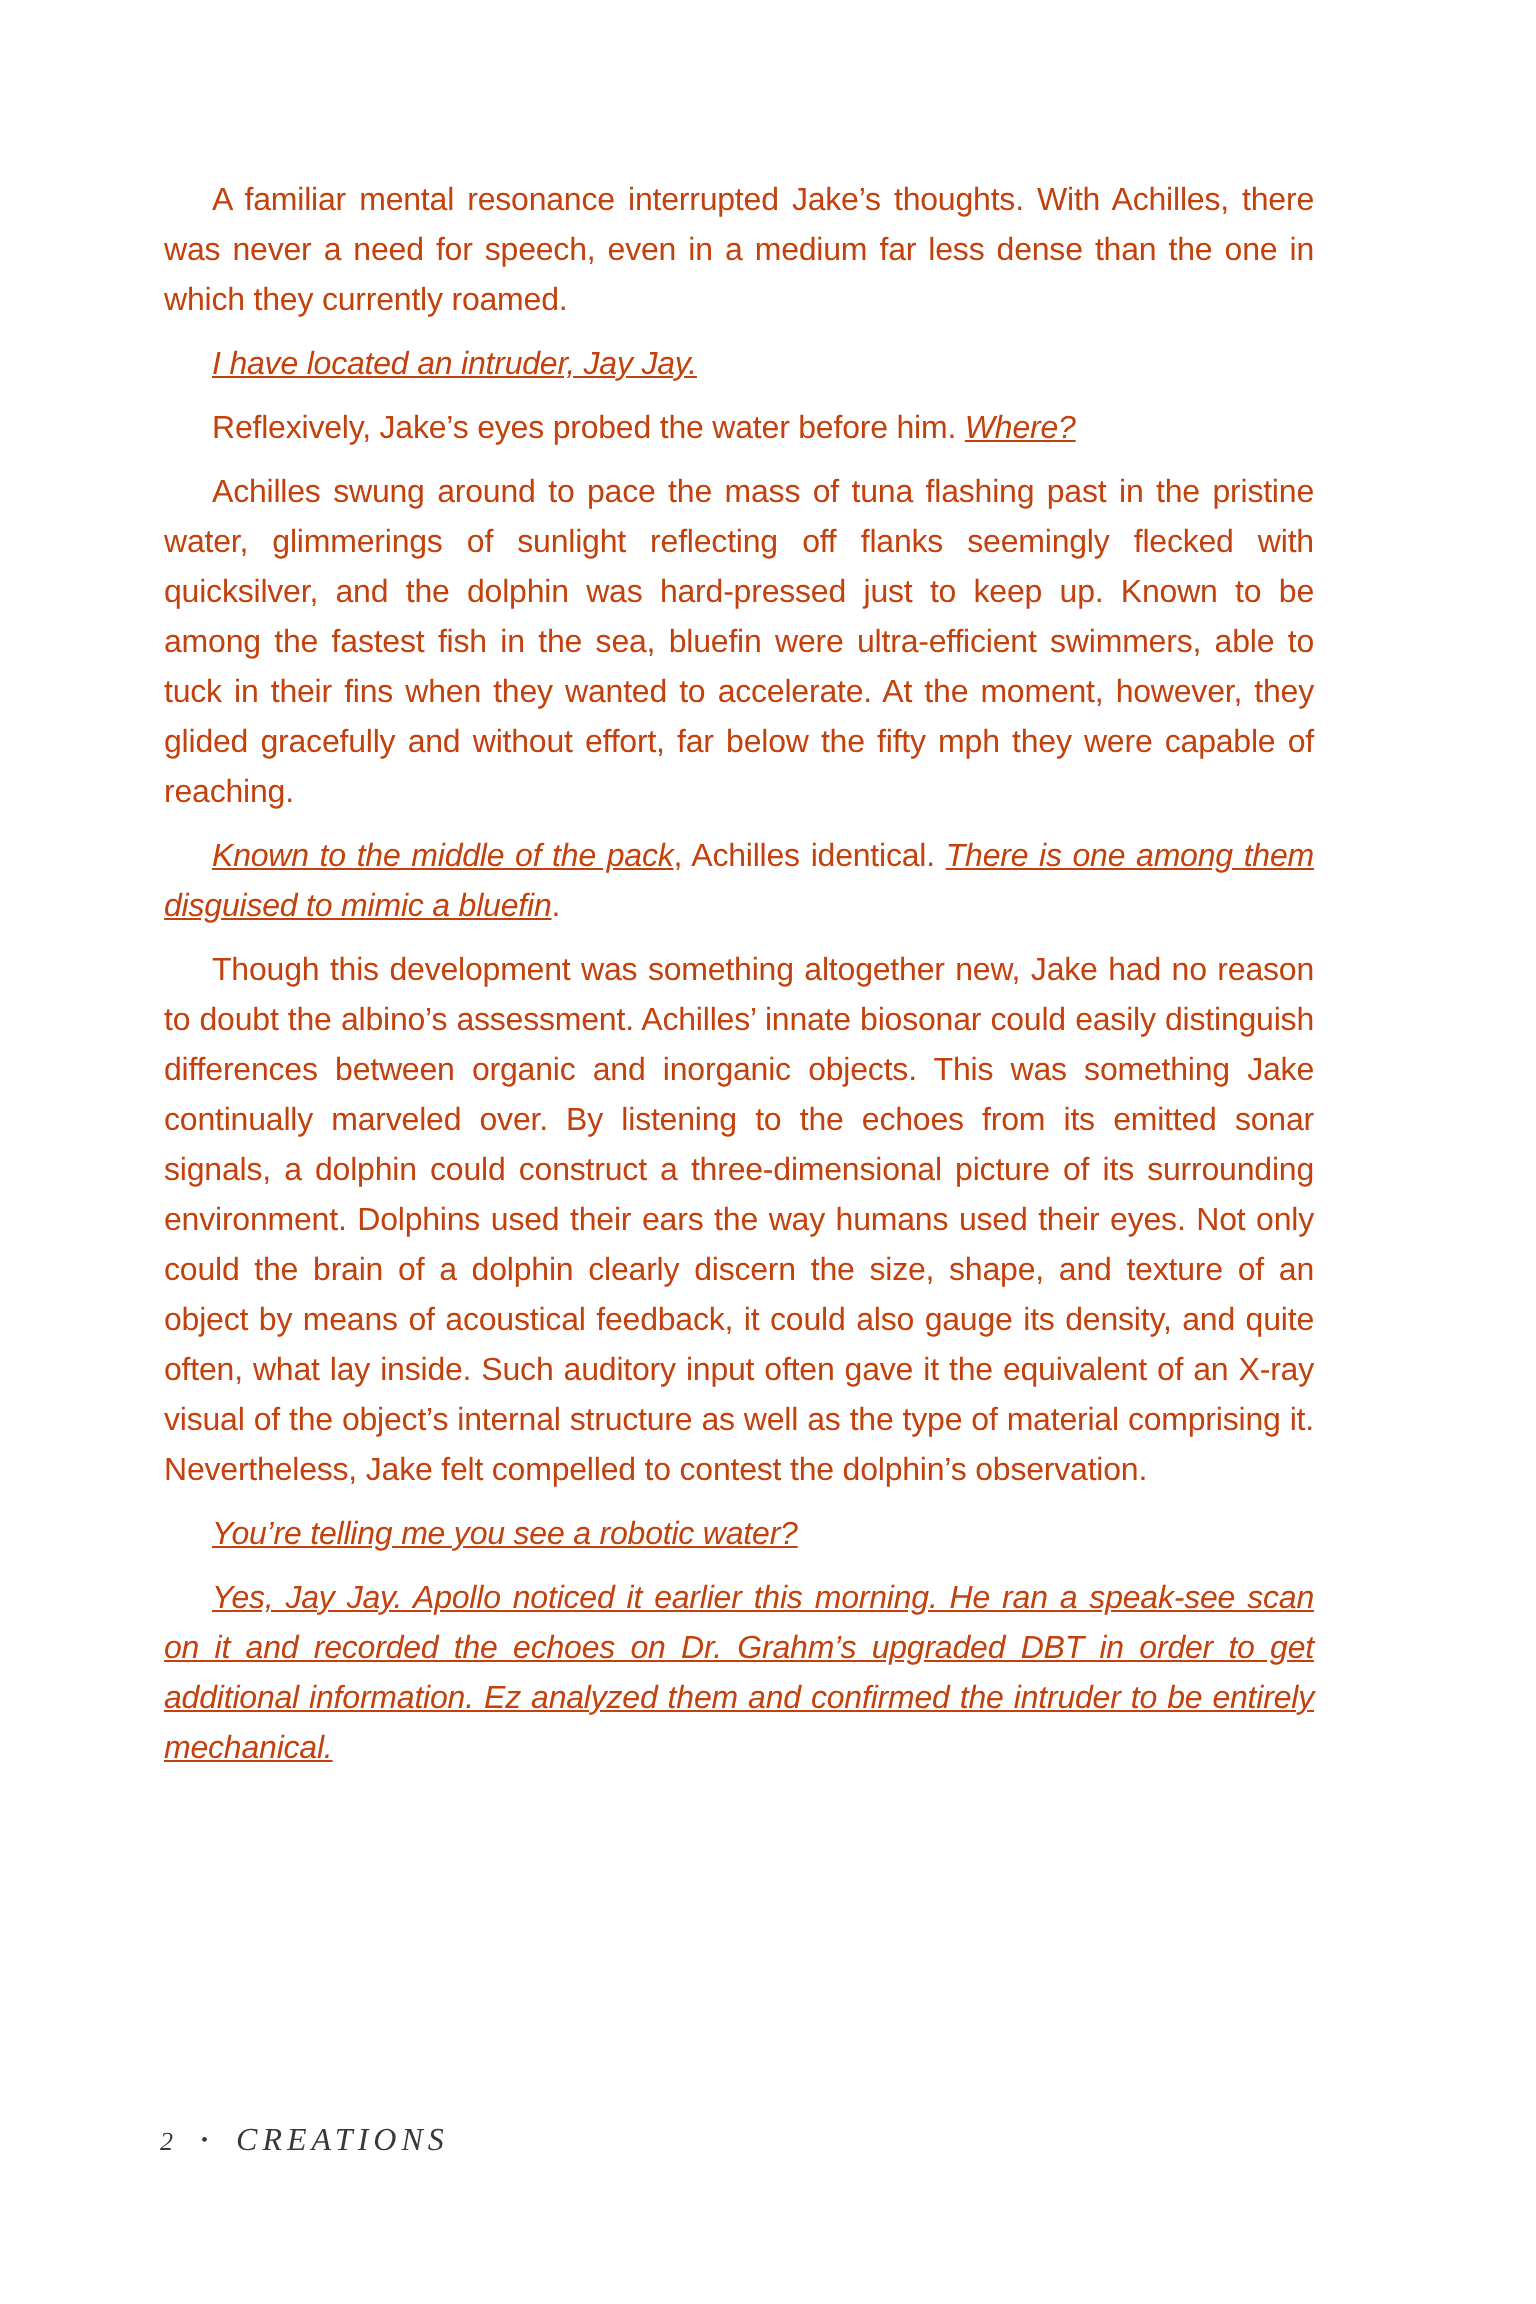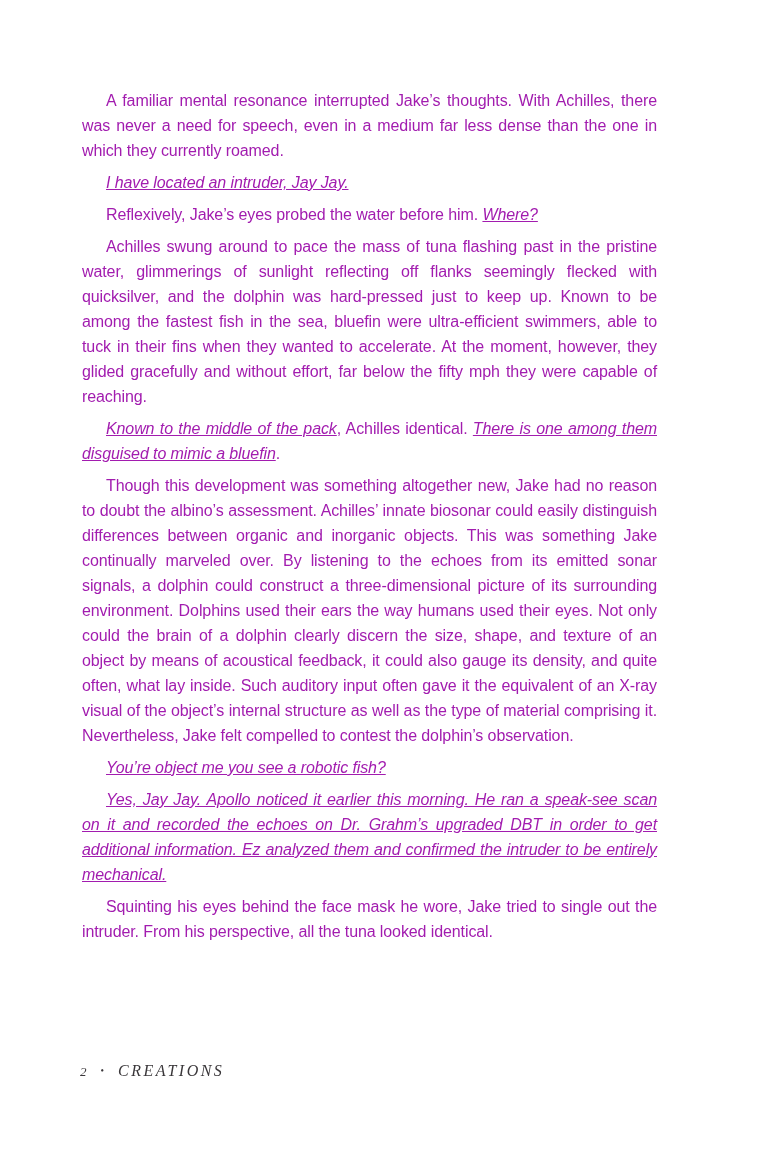--- a/index.html
+++ b/index.html
@@ -22,21 +22,21 @@
     top: 88px;
     width: 575px;
   }
   p.para {
     margin: 0 0 7px 0;
     font-size: 16px;
     line-height: 25px;
     text-align: justify;
     text-indent: 24px;
     letter-spacing: -0.1px;
-    color: #a21caf;
+    color: #c2410c;
   }
   p.para span.it {
     font-style: italic;
     text-decoration: underline;
   }
   .running-footer {
     position: absolute;
     left: 80px;
     top: 1062px;
     font-family: "Liberation Serif", serif;
@@ -67,23 +67,22 @@
 <div class="page">
 
   <main class="text-block">
     <div>
         <p class="para"><span>A familiar mental resonance interrupted Jake’s thoughts. With Achilles, there was never a need for speech, even in a medium far less dense than the one in which they currently roamed.</span></p>
         <p class="para"><span class="it">I have located an intruder, Jay Jay.</span></p>
         <p class="para"><span>Reflexively, Jake’s eyes probed the water before him. </span><span class="it">Where?</span></p>
         <p class="para"><span>Achilles swung around to pace the mass of tuna flashing past in the pristine water, glimmerings of sunlight reflecting off flanks seemingly flecked with quicksilver, and the dolphin was hard-pressed just to keep up. Known to be among the fastest fish in the sea, bluefin were ultra-efficient swimmers, able to tuck in their fins when they wanted to accelerate. At the moment, however, they glided gracefully and without effort, far below the fifty mph they were capable of reaching.</span></p>
         <p class="para"><span class="it">Known to the middle of the pack</span><span>, Achilles identical. </span><span class="it">There is one among them disguised to mimic a bluefin</span><span>.</span></p>
         <p class="para"><span>Though this development was something altogether new, Jake had no reason to doubt the albino’s assessment. Achilles’ innate biosonar could easily distinguish differences between organic and inorganic objects. This was something Jake continually marveled over. By listening to the echoes from its emitted sonar signals, a dolphin could construct a three-dimensional picture of its surrounding environment. Dolphins used their ears the way humans used their eyes. Not only could the brain of a dolphin clearly discern the size, shape, and texture of an object by means of acoustical feedback, it could also gauge its density, and quite often, what lay inside. Such auditory input often gave it the equivalent of an X-ray visual of the object’s internal structure as well as the type of material comprising it. Nevertheless, Jake felt compelled to contest the dolphin’s observation.</span></p>
-        <p class="para"><span class="it">You’re object me you see a robotic fish?</span></p>
+        <p class="para"><span class="it">You’re telling me you see a robotic water?</span></p>
         <p class="para"><span class="it">Yes, Jay Jay. Apollo noticed it earlier this morning. He ran a speak-see scan on it and recorded the echoes on Dr. Grahm’s upgraded DBT in order to get additional information. Ez analyzed them and confirmed the intruder to be entirely mechanical.</span></p>
-        <p class="para"><span>Squinting his eyes behind the face mask he wore, Jake tried to single out the intruder. From his perspective, all the tuna looked identical.</span></p>
       </div>
   </main>
 
   <footer class="running-footer">
     <span class="pagenum">2</span>
     <span class="sep">•</span>
     <span class="title">CREATIONS</span>
   </footer>
 
 </div>

